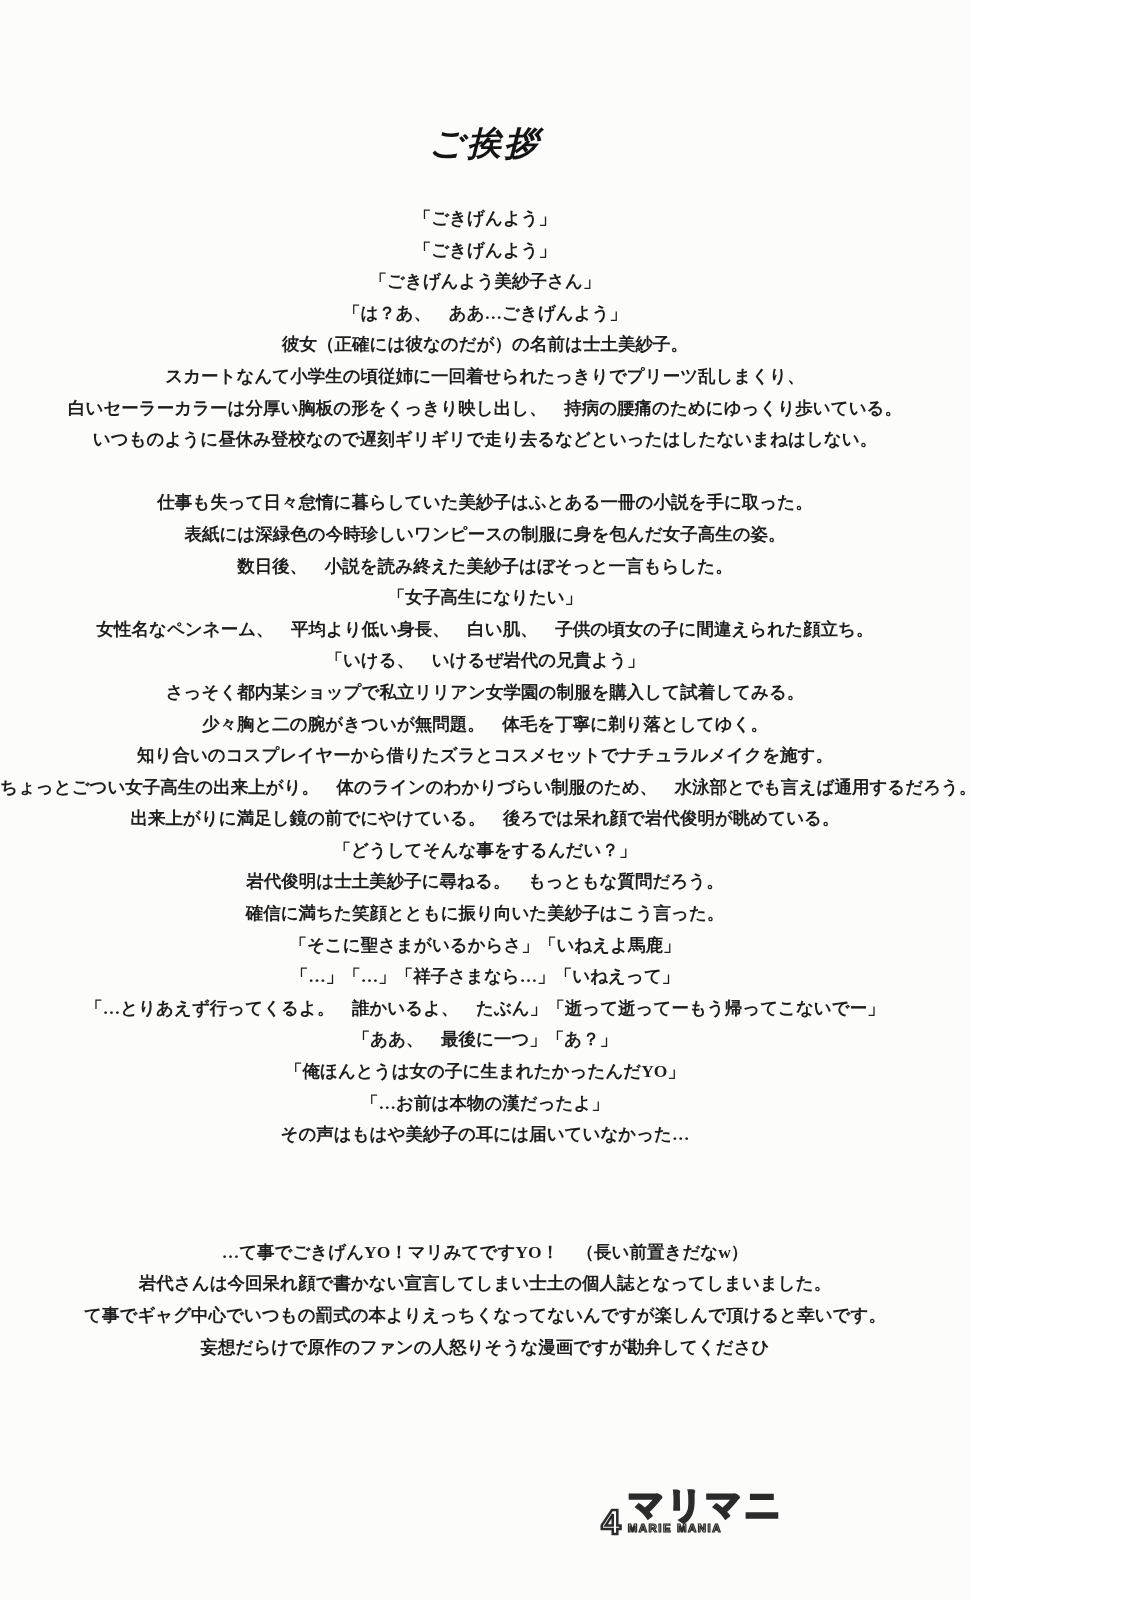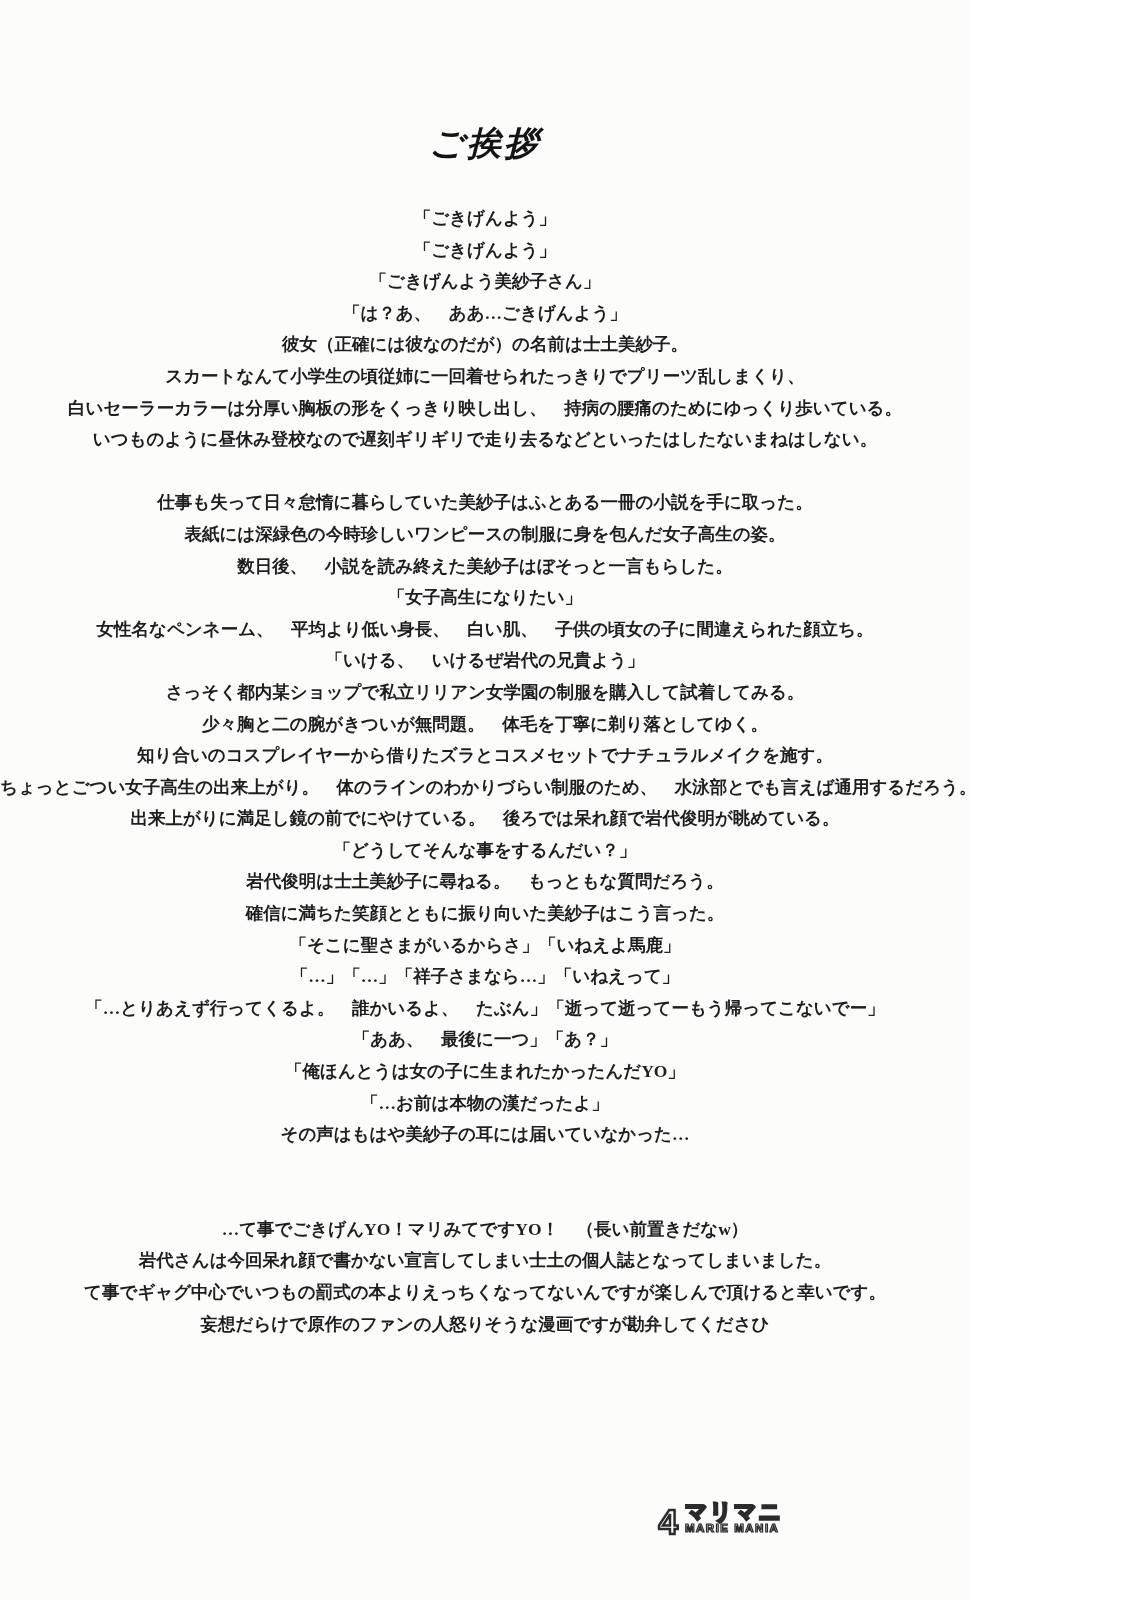--- a/index.html
+++ b/index.html
@@ -24,21 +24,21 @@
     color: #141414;
   }
   .content {
     margin-top: 36px;
     text-align: center;
     font-size: 17.5px;
     line-height: 31.6px;
     white-space: pre;
   }
   .para + .para { margin-top: 31.6px; }
-  .para:nth-child(3) { margin-top: 63px; }
+  .para:nth-child(3) { margin-top: 86px; }
   .line { min-height: 31.6px; font-weight: bold; }
   .footer {
     position: absolute;
     right: 187px;
     bottom: 66px;
     display: flex;
     align-items: flex-end;
     gap: 7px;
     font-family: "Liberation Sans", "DejaVu Sans", sans-serif;
     font-weight: bold;
@@ -47,21 +47,21 @@
     font-size: 35px;
     line-height: 0.85;
     color: #ffffff;
     -webkit-text-stroke: 2.5px #2b2b2b;
     text-shadow: 0 0 1px #2b2b2b;
     transform: translateY(3px);
   }
   .logo { display: inline-block; text-align: left; }
   .logo-main {
     display: block;
-    font-size: 22px;
+    font-size: 36px;
     line-height: 0.95;
     letter-spacing: 2px;
     color: #ffffff;
     -webkit-text-stroke: 2.5px #2b2b2b;
     text-shadow: 0 0 1px #2b2b2b;
   }
   .logo-sub {
     display: block;
     font-size: 11.5px;
     line-height: 1;

